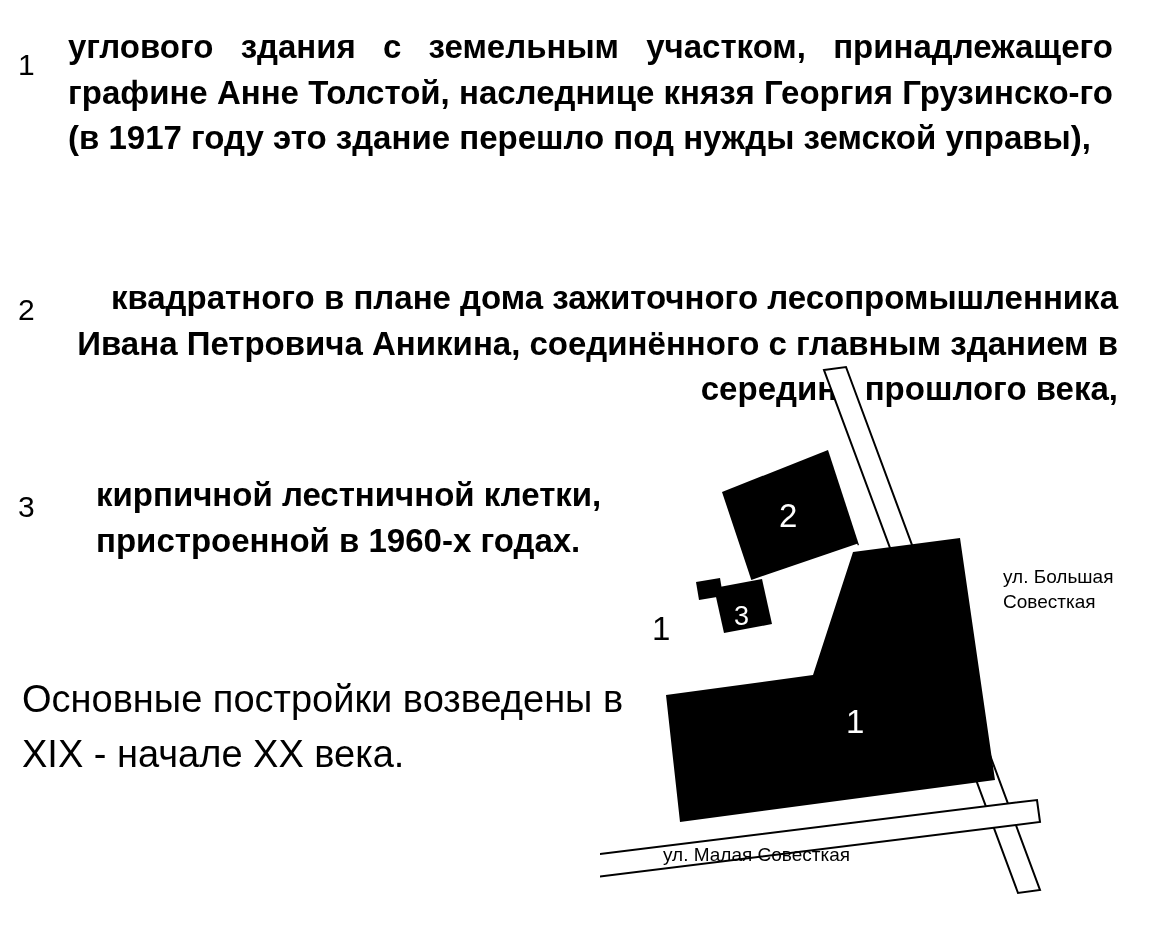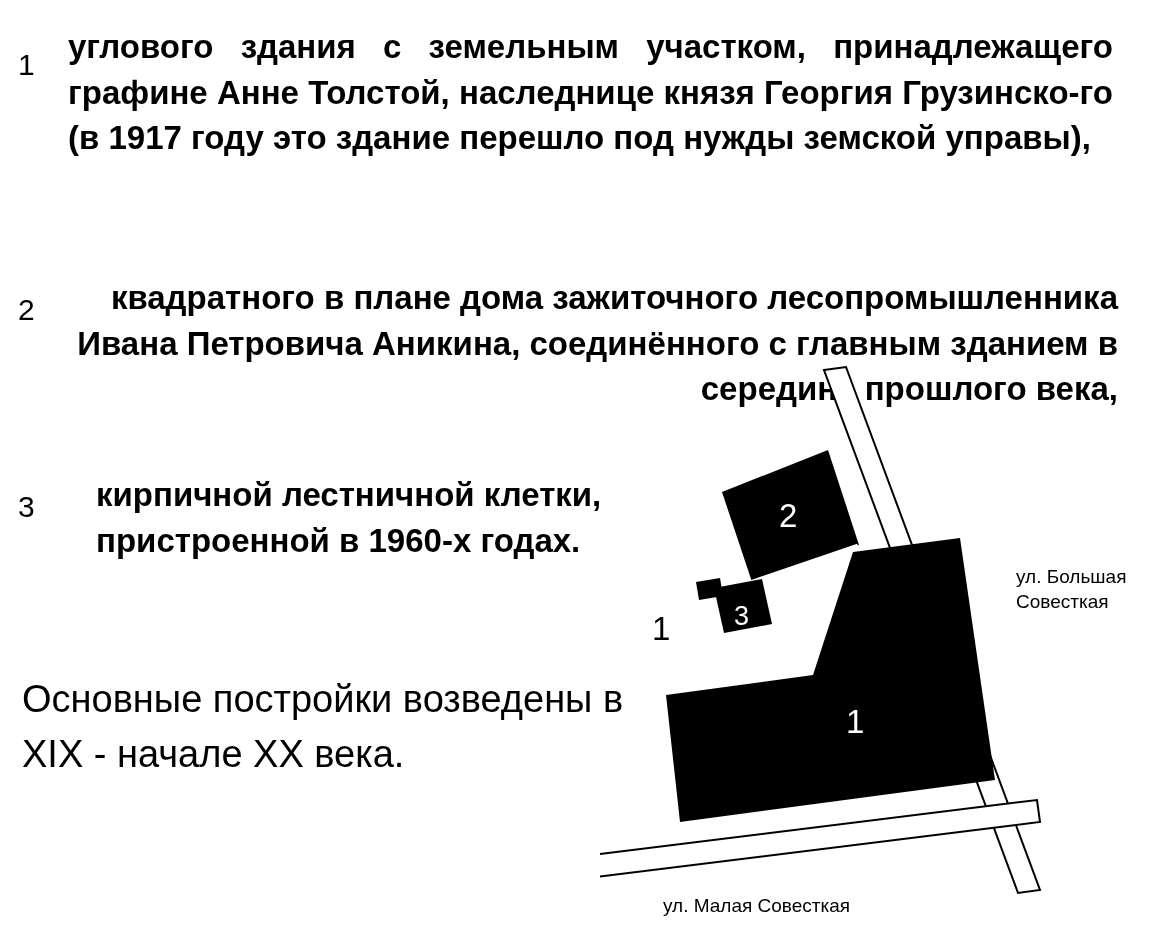--- a/index.html
+++ b/index.html
@@ -83,22 +83,22 @@
   }
   #plan svg { display: block; }
 
   .street-label {
     position: absolute;
     font-size: 19px;
     line-height: 1.3;
     color: #000;
     white-space: pre-line;
   }
-  #label-bolshaya { left: 1003px; top: 565px; margin-left: 13px; }
-  #label-malaya   { left: 663px;  top: 894px; }
+  #label-bolshaya { left: 1003px; top: 565px; }
+  #label-malaya   { left: 663px;  top: 843px; }
 
   .plan-num {
     position: absolute;
     font-size: 33px;
     color: #000;
     font-weight: 400;
   }
   .plan-num.inverted { color: #ffffff; }
 
   #plan-num-2 { left: 779px; top: 497px; }

